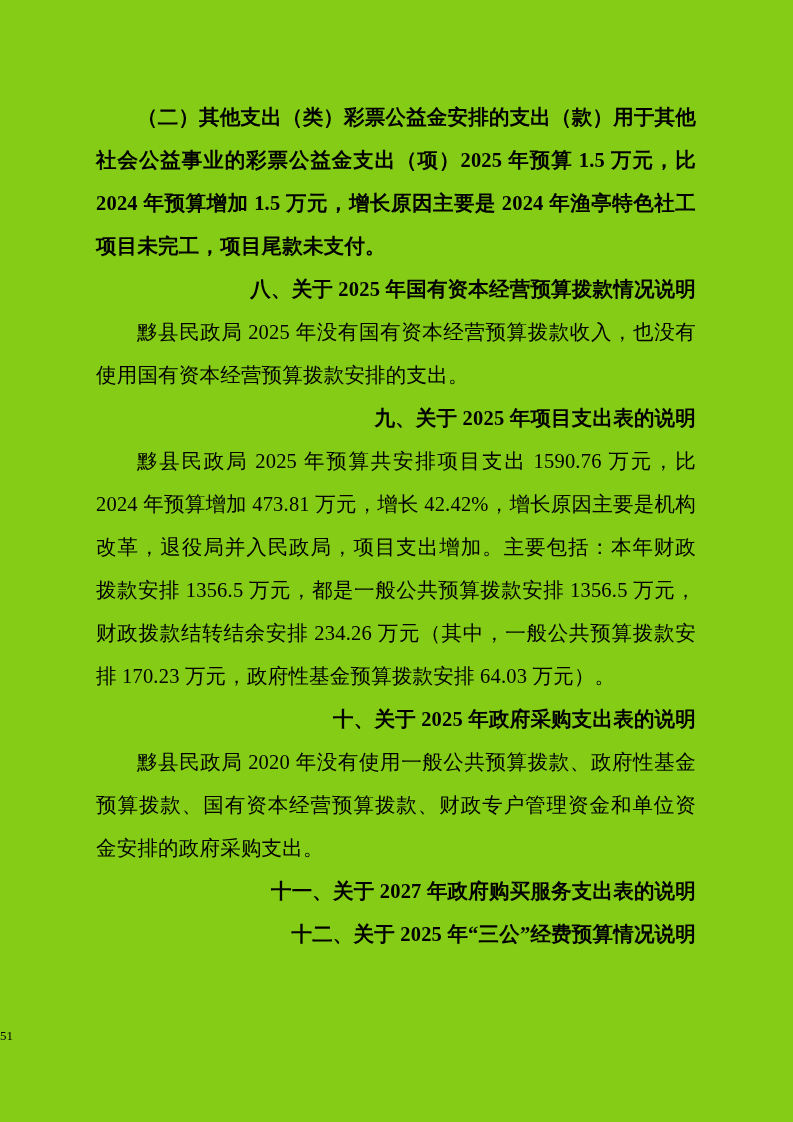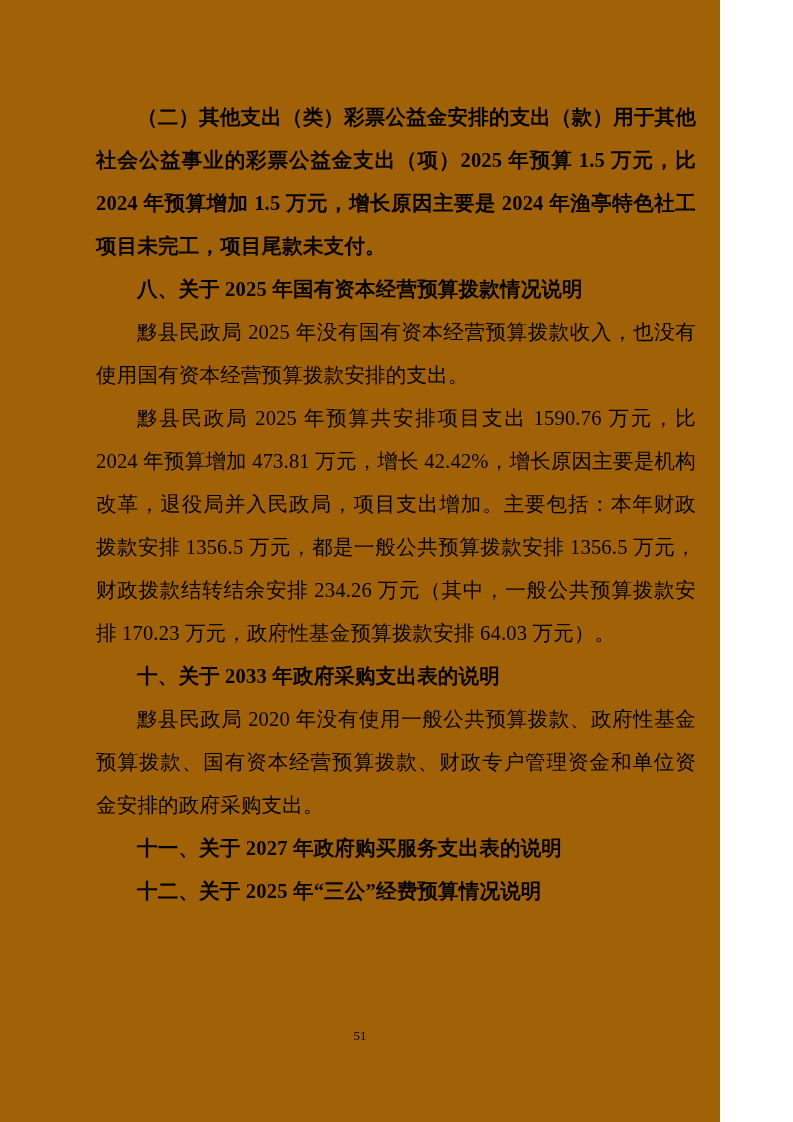--- a/index.html
+++ b/index.html
@@ -6,23 +6,23 @@
     margin: 0;
     padding: 0;
     background: #ffffff;
   }
   body {
     font-family: "Liberation Serif", "DejaVu Serif", serif;
     color: #000000;
   }
   .page {
     position: relative;
-    width: 720px;
+    width: 793px;
     height: 1122px;
-    background: #a16207;
+    background: #84cc16;
     box-sizing: border-box;
     overflow: hidden;
   }
   .content {
     position: absolute;
     left: 96px;
     top: 96px;
     width: 600px;
   }
   .para {
@@ -36,51 +36,53 @@
   .para.indent {
     text-indent: 2em;
   }
   .heading {
     font-size: 20.5px;
     line-height: 43px;
     margin: 0;
     text-indent: 2em;
     font-weight: bold;
     letter-spacing: 0.2px;
+    text-align: right;
   }
   .bold-run {
     font-weight: bold;
   }
   .page-number {
     position: absolute;
     left: 0;
     right: 0;
     top: 1028px;
-    text-align: center;
+    text-align: left;
     font-size: 13px;
     font-family: "Liberation Serif", "DejaVu Serif", serif;
     color: #000000;
   }
 </style>
 </head>
 <body>
 
 <div class="page">
   <div class="content">
 
     <p class="para indent bold-run">（二）其他支出（类）彩票公益金安排的支出（款）用于其他社会公益事业的彩票公益金支出（项）2025 年预算 1.5 万元，比 2024 年预算增加 1.5 万元，增长原因主要是 2024 年渔亭特色社工项目未完工，项目尾款未支付。</p>
 
     <p class="heading">八、关于 2025 年国有资本经营预算拨款情况说明</p>
 
     <p class="para indent">黟县民政局 2025 年没有国有资本经营预算拨款收入，也没有使用国有资本经营预算拨款安排的支出。</p>
 
+    <p class="heading">九、关于 2025 年项目支出表的说明</p>
 
     <p class="para indent">黟县民政局 2025 年预算共安排项目支出 1590.76 万元，比 2024 年预算增加 473.81 万元，增长 42.42%，增长原因主要是机构改革，退役局并入民政局，项目支出增加。主要包括：本年财政拨款安排 1356.5 万元，都是一般公共预算拨款安排 1356.5 万元，财政拨款结转结余安排 234.26 万元（其中，一般公共预算拨款安排 170.23 万元，政府性基金预算拨款安排 64.03 万元）。</p>
 
-    <p class="heading">十、关于 2033 年政府采购支出表的说明</p>
+    <p class="heading">十、关于 2025 年政府采购支出表的说明</p>
 
     <p class="para indent">黟县民政局 2020 年没有使用一般公共预算拨款、政府性基金预算拨款、国有资本经营预算拨款、财政专户管理资金和单位资金安排的政府采购支出。</p>
 
     <p class="heading">十一、关于 2027 年政府购买服务支出表的说明</p>
 
 
     <p class="heading">十二、关于 2025 年“三公”经费预算情况说明</p>
 
   </div>
 

